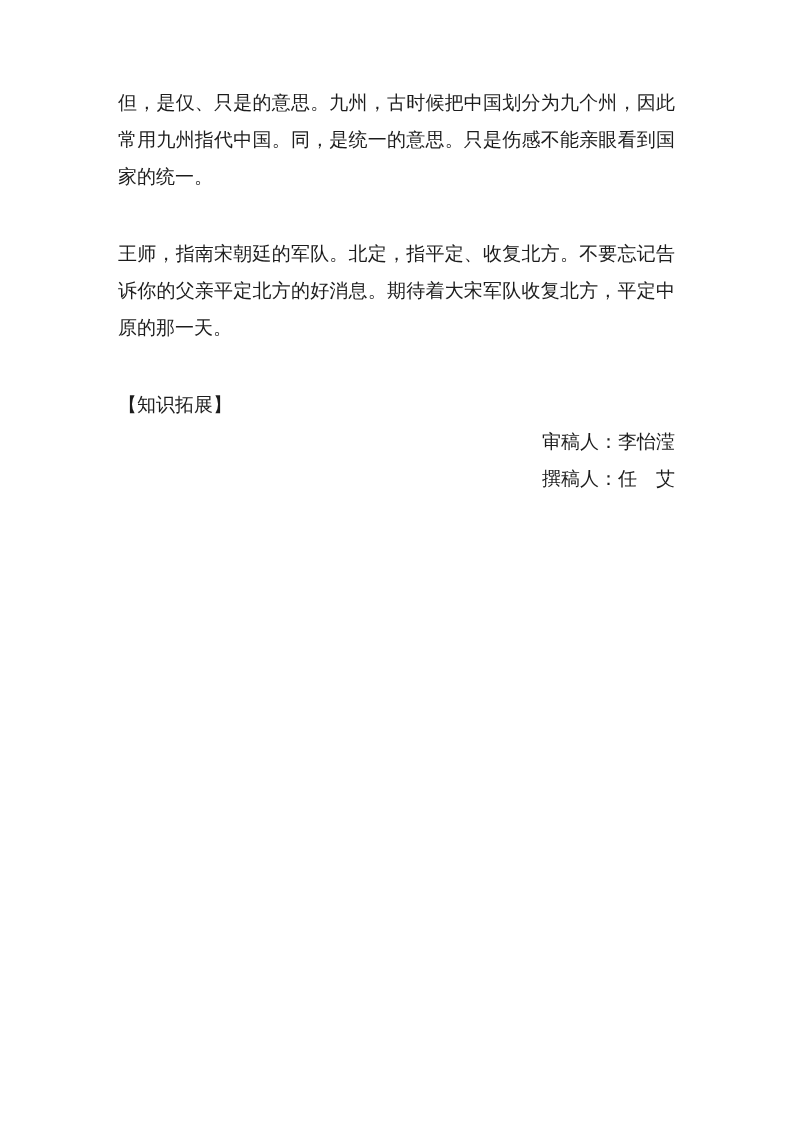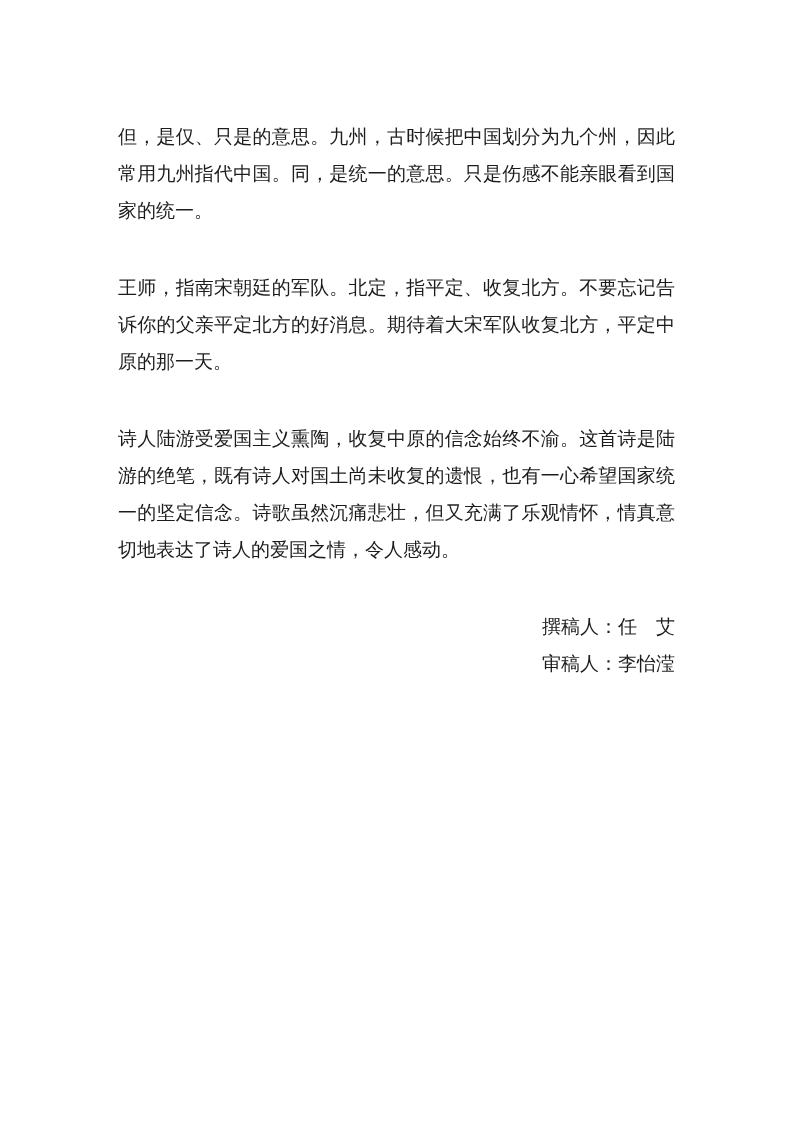--- a/index.html
+++ b/index.html
@@ -7,21 +7,21 @@
       padding: 0;
       background: #ffffff;
     }
     .page {
       position: relative;
       width: 793px;
       height: 1123px;
       margin: 0 auto;
       background: #ffffff;
       box-sizing: border-box;
-      padding: 118px 118px 0 118px;
+      padding: 84px 118px 0 118px;
       overflow: hidden;
       font-family: Liberation Serif, serif;
       color: #1c1c1c;
     }
     .para {
       font-size: 19px;
       line-height: 37px;
       margin: 0 0 40px 0;
       text-align: justify;
       text-justify: inter-ideograph;
@@ -50,21 +50,21 @@
 </head>
 <body>
 
 <div class="page">
 
   <p class="para">但，是仅、只是的意思。九州，古时候把中国划分为九个州，因此常用九州指代中国。同，是统一的意思。只是伤感不能亲眼看到国家的统一。</p>
 
   <p class="para">王师，指南宋朝廷的军队。北定，指平定、收复北方。不要忘记告诉你的父亲平定北方的好消息。期待着大宋军队收复北方，平定中原的那一天。</p>
 
 
+  <p class="section-heading">【知识拓展】</p>
 
-  <p class="para">诗人陆游受爱国主义熏陶，收复中原的信念始终不渝。这首诗是陆游的绝笔，既有诗人对国土尚未收复的遗恨，也有一心希望国家统一的坚定信念。诗歌虽然沉痛悲壮，但又充满了乐观情怀，情真意切地表达了诗人的爱国之情，令人感动。</p>
 
   <div class="signature-block">
+    <p class="signature-line">审稿人：李怡滢</p>
     <p class="signature-line">撰稿人：任　艾</p>
-    <p class="signature-line">审稿人：李怡滢</p>
   </div>
 
 </div>
 
 </body></html>

